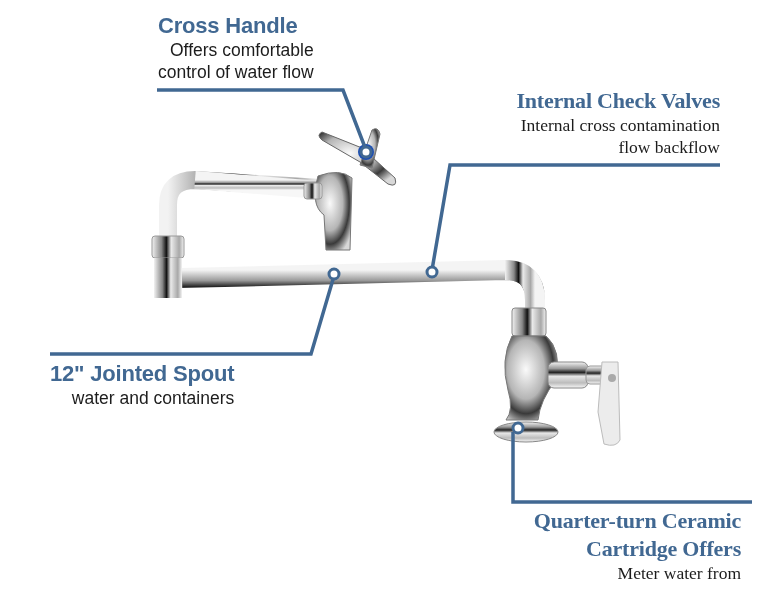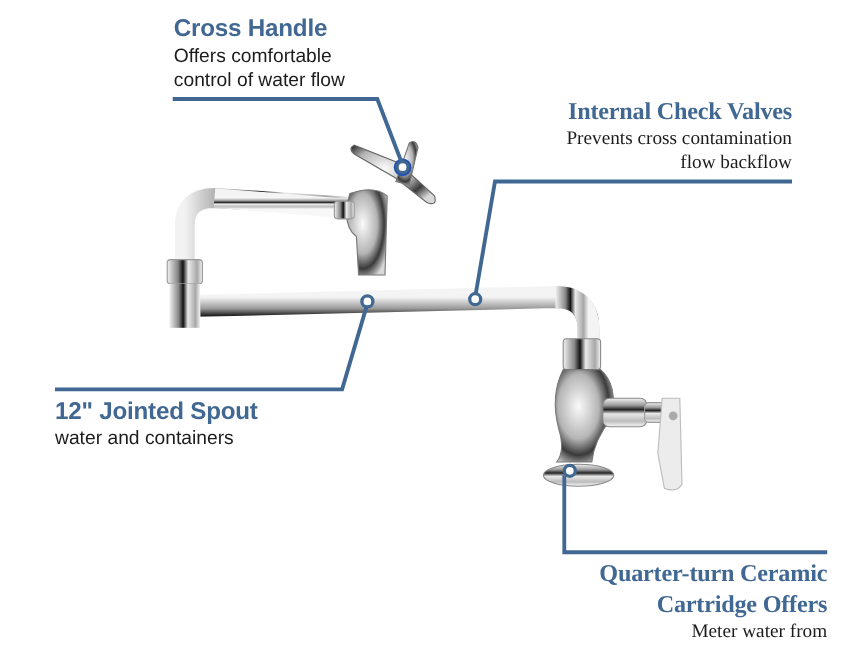--- a/index.html
+++ b/index.html
@@ -1,20 +1,20 @@
 <!DOCTYPE html>
 <html><head>
 <meta charset="utf-8">
 <style>
   html,body{margin:0;padding:0;background:#ffffff;}
   #stage{position:relative;width:770px;height:599px;overflow:hidden;background:#fff;font-family:"Liberation Sans","DejaVu Sans",sans-serif;}
   svg.art{position:absolute;left:0;top:0;}
   .callout{position:absolute;}
   .title{color:#416892;font-weight:bold;font-size:22px;line-height:26px;letter-spacing:-0.2px;}
-  .desc{color:#1c1c1c;font-size:17.5px;line-height:22px;}
+  .desc{color:#1c1c1c;font-size:17.5px;line-height:22px;text-align:right;}
   .right{text-align:right;font-family:Liberation Serif, serif;}
 </style>
 </head>
 <body>
 
 <div id="stage">
 
   <svg class="art" width="770" height="599" viewBox="0 0 770 599">
     <defs>
       <linearGradient id="chromeH" x1="0" y1="0" x2="0" y2="1">
@@ -93,28 +93,28 @@
   </svg>
 
   <div class="callout" style="left:158px;top:13px;">
     <div class="title">Cross Handle</div>
     <div class="desc">Offers comfortable</div>
     <div class="desc">control of water flow</div>
   </div>
 
   <div class="callout right" style="right:50px;top:88px;">
     <div class="title">Internal Check Valves</div>
-    <div class="desc">Prevents cross contamination</div>
+    <div class="desc">Internal cross contamination</div>
     <div class="desc">flow backflow</div>
   </div>
 
   <div class="callout" style="left:50px;top:361px;">
     <div class="title">12" Jointed Spout</div>
     <div class="desc">water and containers</div>
   </div>
 
-  <div class="callout right" style="right:18px;top:508px;">
+  <div class="callout right" style="right:29px;top:508px;">
     <div class="title">Quarter-turn Ceramic</div>
     <div class="title" style="margin-top:2px;">Cartridge Offers</div>
     <div class="desc">Meter water from</div>
   </div>
 
 </div>
 
 </body></html>

